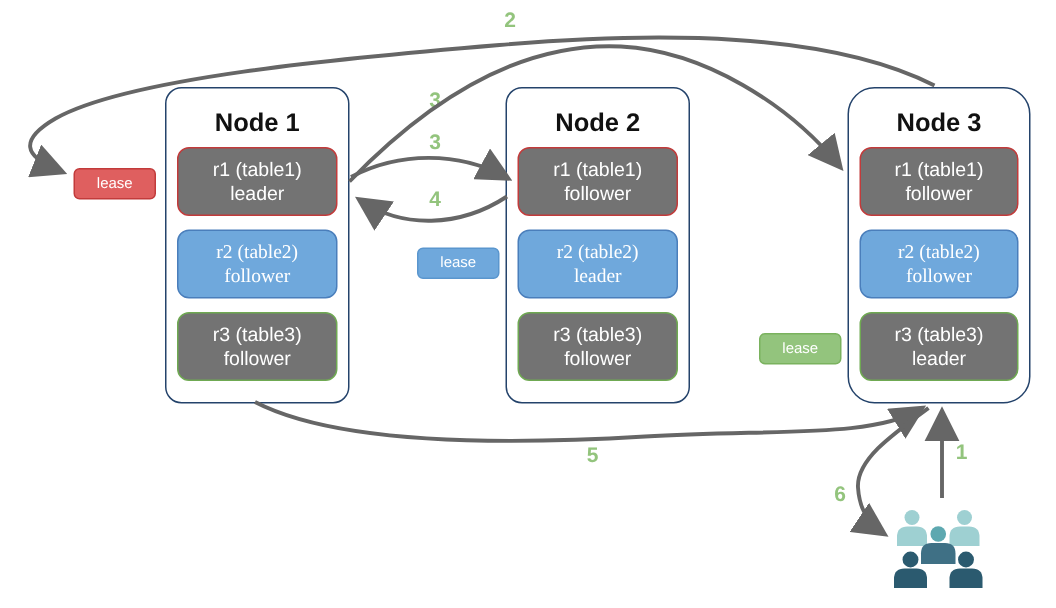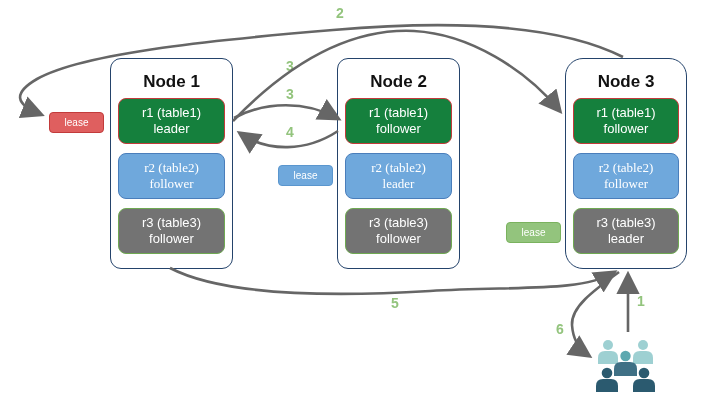--- a/index.html
+++ b/index.html
@@ -14,21 +14,21 @@
   }
   .node-title{
     margin-top:13px;text-align:center;font-size:17px;font-weight:700;color:#111111;
   }
   .replica{
     position:absolute;left:7px;right:7px;height:46px;border-radius:8px;
     border:1.5px solid transparent;box-sizing:border-box;
     display:flex;flex-direction:column;align-items:center;justify-content:center;
     color:#ffffff;font-size:13px;line-height:16px;text-align:center;
   }
-  .replica.red  {background:#15803d;border-color:#c23b3b;}
+  .replica.red  {background:#737373;border-color:#c23b3b;}
   .replica.blue {background:#6fa8dc;border-color:#4a7ebb;font-family:Liberation Serif, serif;}
   .replica.green{background:#737373;border-color:#6fa952;}
   .r-pos-0{top:39px;} .r-pos-1{top:94px;} .r-pos-2{top:149px;}
   
   .lease{
     position:absolute;width:55px;height:21px;border-radius:4px;box-sizing:border-box;
     display:flex;align-items:center;justify-content:center;
     color:#ffffff;font-size:10px;border:1.2px solid transparent;
   }
   .lease.red  {background:#df5f5f;border-color:#c23b3b;left:49px; top:112px;}

